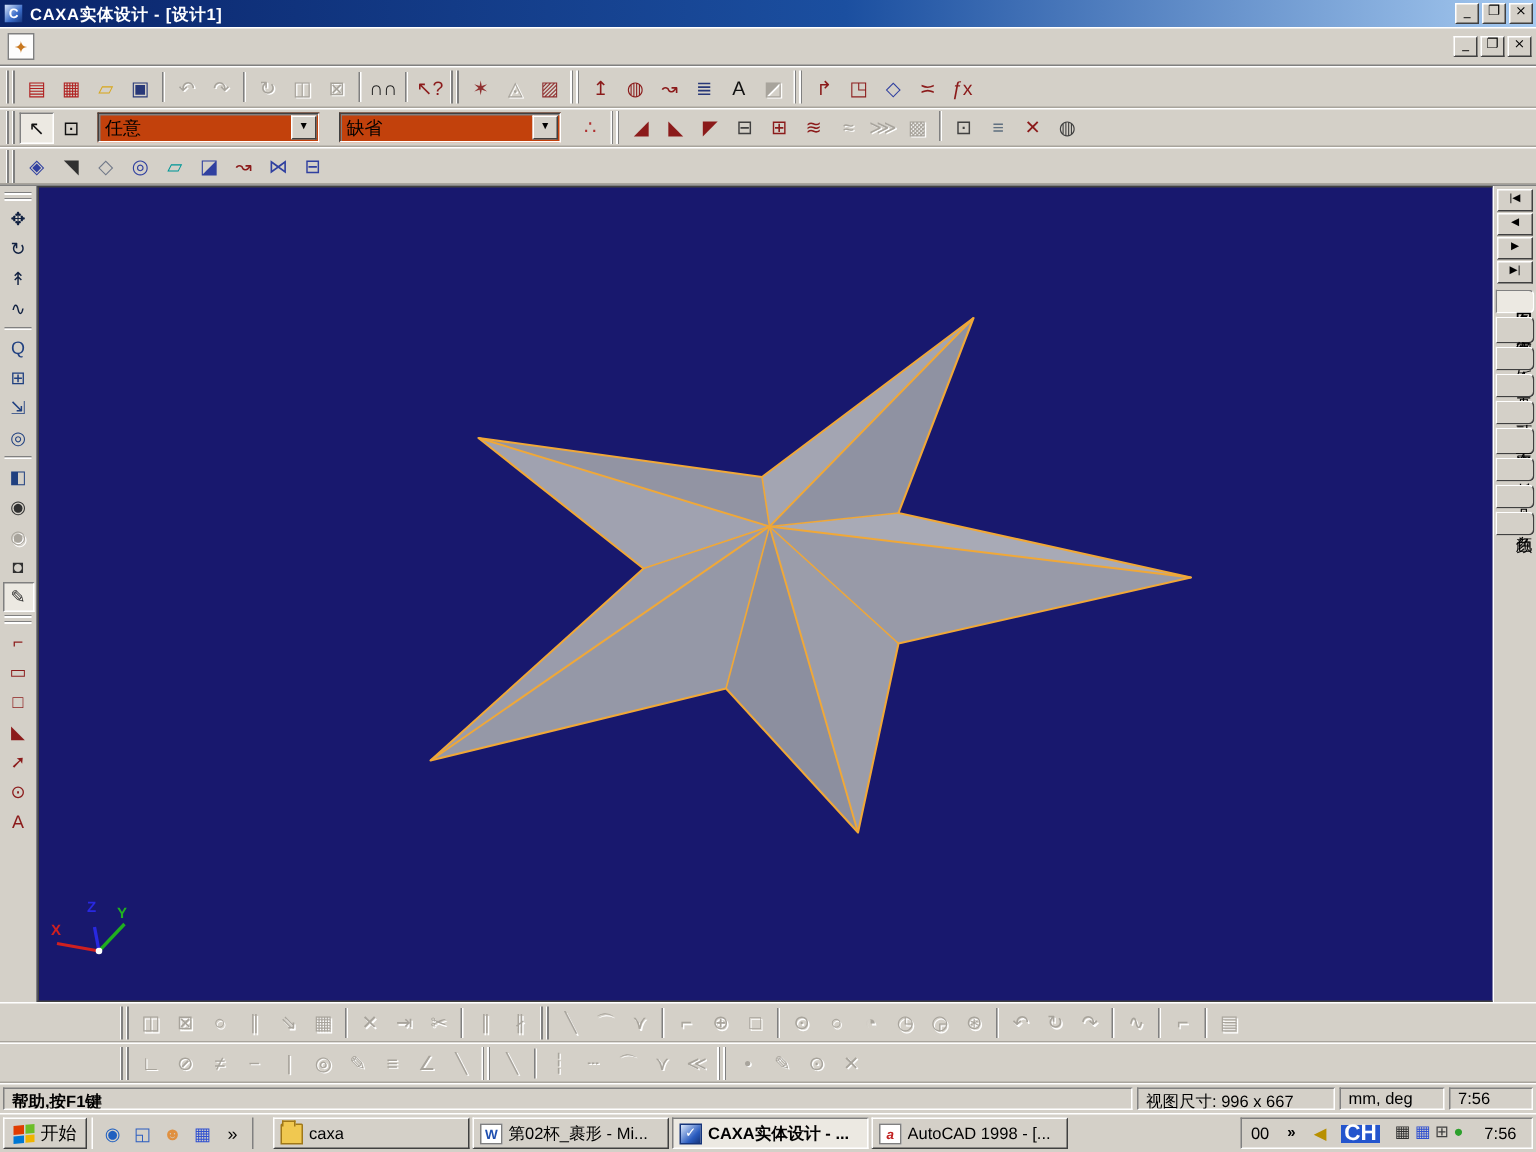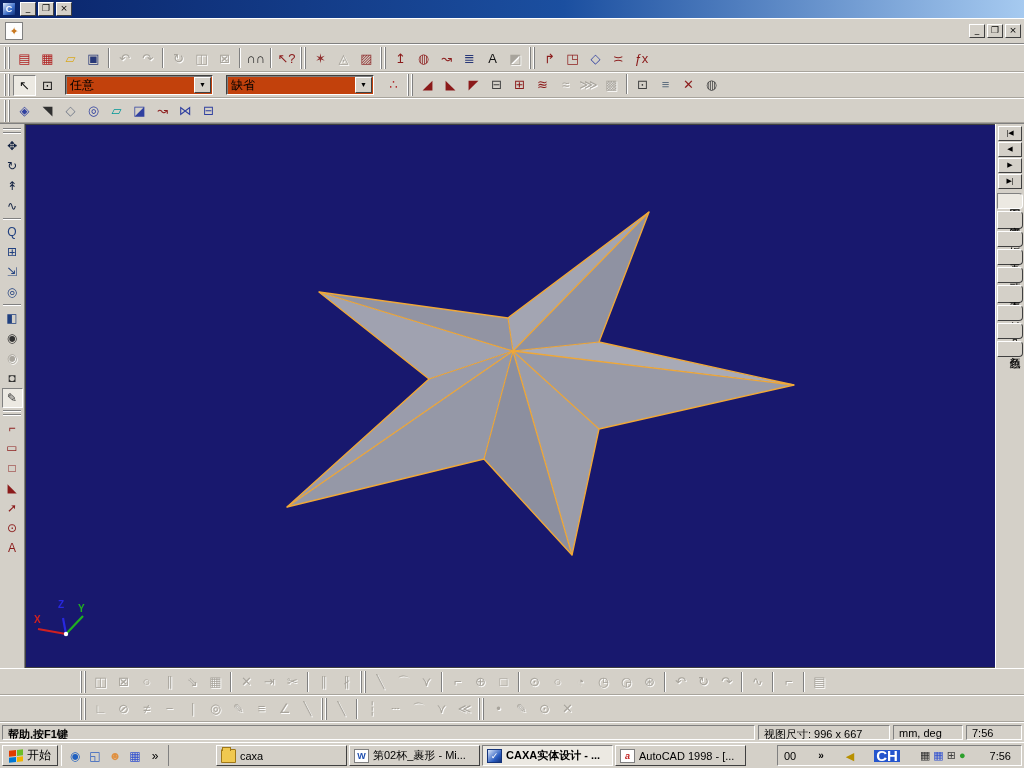--- a/index.html
+++ b/index.html
@@ -82,33 +82,34 @@
     background:#d4d0c8; border:1px solid; border-color:#fff #404040 #404040 #fff; white-space:nowrap; overflow:hidden; }
   .task.active { border-color:#808080 #fff #fff #808080; background:#ece9e2; font-weight:bold; }
   .task .tlabel { overflow:hidden; text-overflow:ellipsis; }
   .ticon { width:15px; height:14px; flex:none; display:flex; align-items:center; justify-content:center;
     font-size:9px; font-weight:bold; }
   .ticon.folder { background:#f0c850; border:1px solid #a07818; border-radius:1px 1px 0 0; position:relative; }
   .ticon.folder::before { content:""; position:absolute; top:-3px; left:0; width:7px; height:3px; background:#f0c850; border:1px solid #a07818; border-bottom:none; }
   .ticon.word { background:#fff; border:1px solid #808080; color:#2050b0; }
   .ticon.caxa { background:linear-gradient(135deg,#dce8fa,#2a5cc0 65%,#15347a); color:#fff; border:1px solid #15347a; }
   .ticon.acad { background:#fff; border:1px solid #808080; color:#c02020; font-style:italic; }
-  .tray { margin-left:auto; display:flex; align-items:center; gap:20px; padding:0 6px;
+  .tray { margin-left:auto; display:flex; align-items:center; gap:10px; padding:0 6px;
     border:1px solid; border-color:#808080 #fff #fff #808080; font-size:11px; }
   .tray .ch { background:#2455cd; color:#fff; font-size:15px; font-weight:bold; padding:1px 2px; line-height:10px; }
   .tray .tico { font-size:11px; line-height:1; }
   .ttime { padding:0 4px; }
 </style>
 </head>
 <body>
 
 <div class="screen">
 
   <div class="titlebar">
     <div class="title-icon">C</div>
+    <div class="title-text">CAXA实体设计 - [设计1]</div>
     <div class="winbtns" id="title-buttons">
         <div class="winbtn">_</div>
         <div class="winbtn">❐</div>
         <div class="winbtn">×</div>
       </div>
   </div>
 
   <div class="menubar">
     <div class="appicon">✦</div>
     <div class="winbtns" id="doc-buttons">
@@ -604,21 +605,21 @@
         </span>
       <span>开始</span>
     </div>
     <div class="qlaunch" id="qlaunch">
         <div class="qbtn" style="color: rgb(32, 96, 192);">◉</div>
         <div class="qbtn" style="color: rgb(48, 96, 192);">◱</div>
         <div class="qbtn" style="color: rgb(224, 144, 64);">☻</div>
         <div class="qbtn" style="color: rgb(48, 80, 208);">▦</div>
         <div class="qbtn" style="color: rgb(0, 0, 0);">»</div>
       </div>
-    <div id="tasks" style="display:flex;gap:2px;margin-left:44px">
+    <div id="tasks" style="display:flex;gap:2px;margin-left:10px">
         <div class="task">
           <span class="ticon folder"></span>
           <span class="tlabel">caxa</span>
         </div>
         <div class="task">
           <span class="ticon word">W</span>
           <span class="tlabel">第02杯_裹形 - Mi...</span>
         </div>
         <div class="task active">
           <span class="ticon caxa">✓</span>

